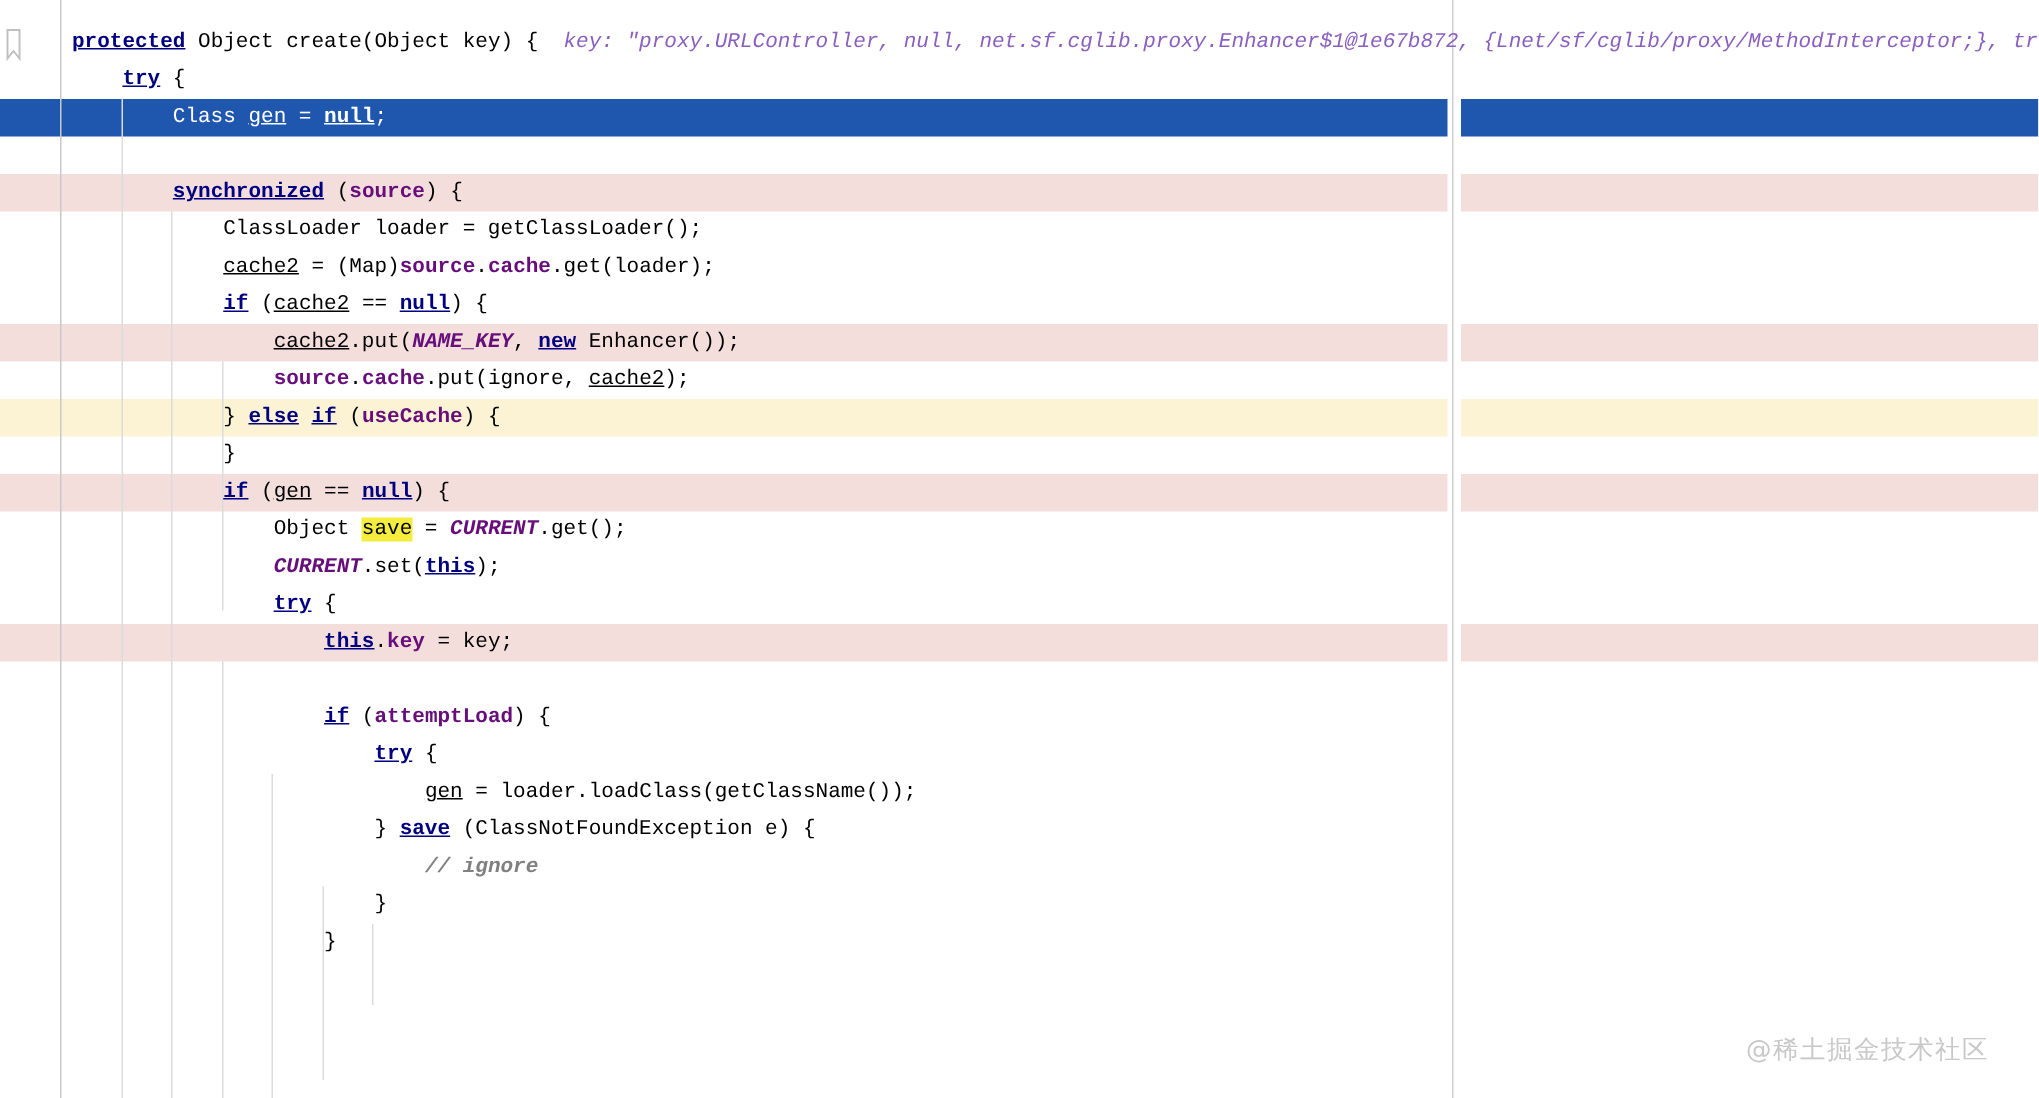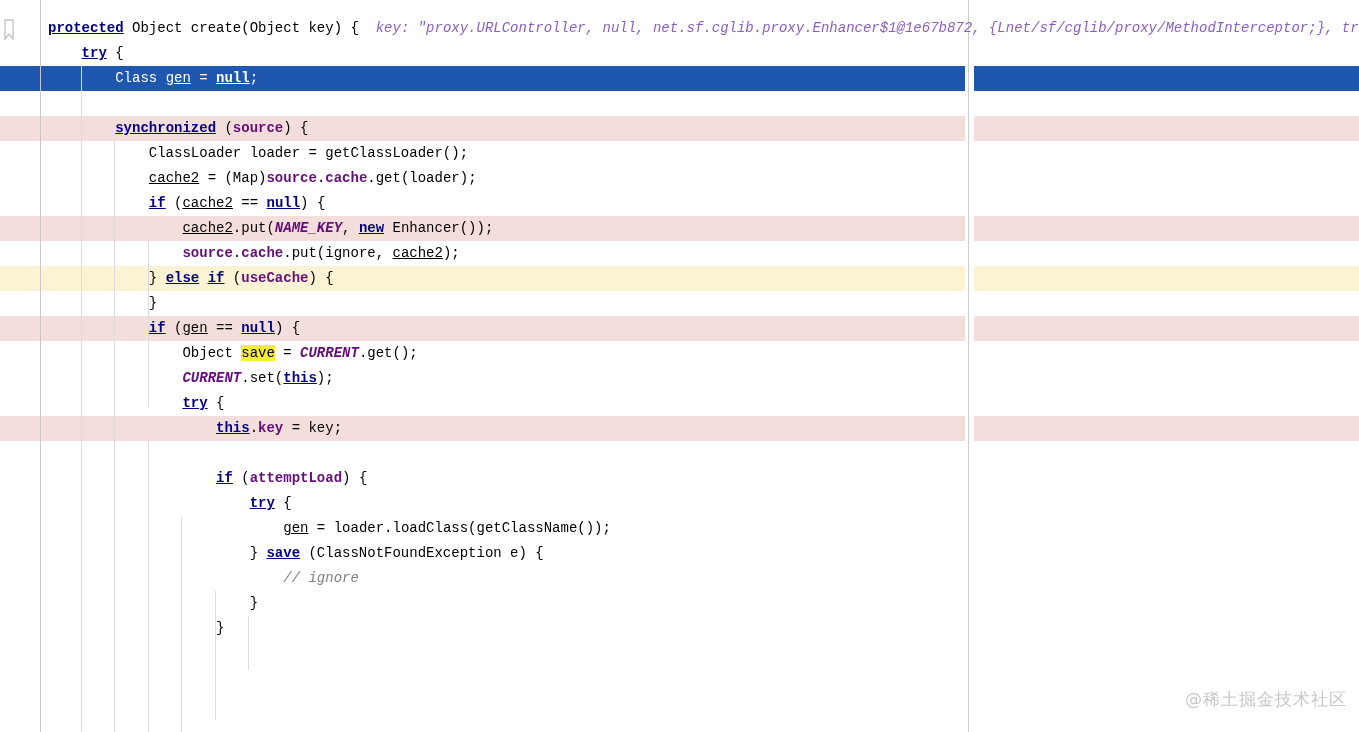--- a/index.html
+++ b/index.html
@@ -24,28 +24,28 @@
   .guides i{position:absolute;width:1px;background:var(--c-guide);z-index:2;display:block;}
   
   .code{position:absolute;left:0;top:0;right:0;padding:16px 0 0 48px;z-index:3;}
   .line{height:25px;line-height:25px;white-space:pre;overflow:visible;}
   .seg{display:inline;}
   .s-k{color:var(--c-keyword);font-weight:bold;text-decoration:underline;}
   .s-p{color:var(--c-plain);}
   .s-u{color:var(--c-plain);text-decoration:underline;}
   .s-f{color:var(--c-field);font-weight:bold;}
   .s-sf{color:var(--c-field);font-weight:bold;font-style:italic;}
-  .s-c{color:var(--c-comment);font-style:italic;}
+  .s-c{color:var(--c-comment);font-style:italic;font-weight:bold;}
   .s-h{color:var(--c-debug-hint);font-style:italic;}
   .s-m{color:var(--c-plain);background:var(--c-word-mark);}
   .line.hl-exec .seg{color:var(--c-exec-line-text) !important;}
   
   .gutter-icon{position:absolute;left:2px;top:19px;z-index:4;}
   .watermark{
-    position:absolute;right:12px;top:688px;z-index:4;
+    position:absolute;right:33px;top:688px;z-index:4;
     font-family:"DejaVu Sans", sans-serif;
     font-size:17px;color:var(--c-watermark);letter-spacing:1px;
   }
 </style>
 </head>
 <body>
 
 <div class="editor">
 
   <div class="bands">

